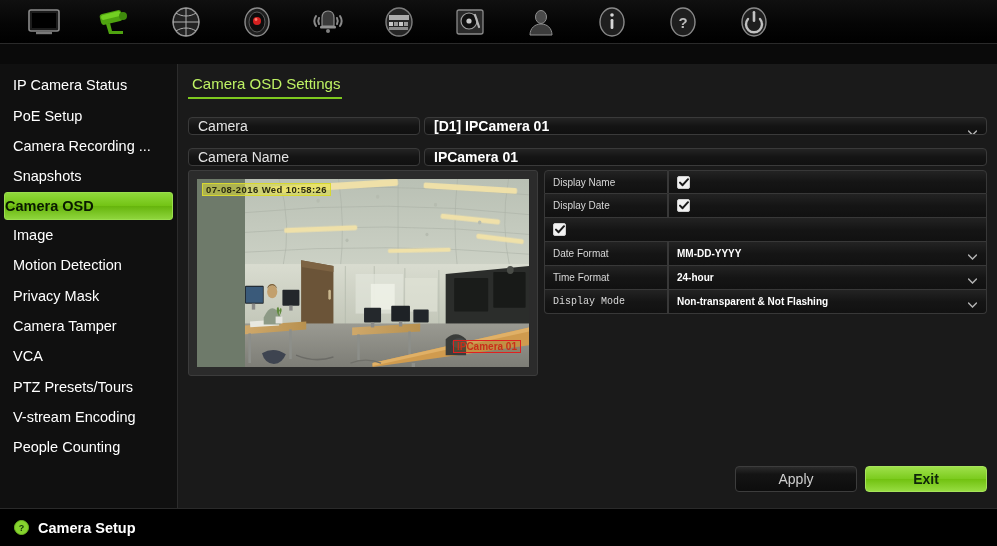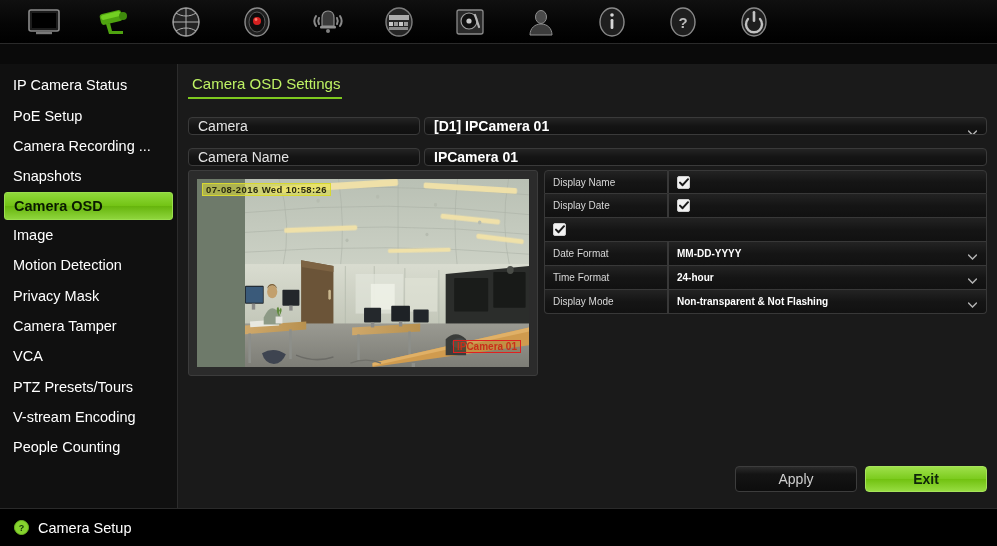--- a/index.html
+++ b/index.html
@@ -50,21 +50,21 @@
     white-space: nowrap;
   }
   .side-item.sel {
     margin: 0 4px 0 4px;
     height: 28px;
     border-radius: 3px;
     background: linear-gradient(180deg, #8fd93a 0%, #74c416 48%, #67b50d 52%, #8ed53c 100%);
     border: 1px solid #9ade4e;
     color: #0a1a00;
     font-weight: bold;
-    padding-left: 9px;
+    padding-left: 0;
   }
 
   
   .main {
     flex: 1; position: relative;
     background: #1a1a1a;
     padding: 8px 10px 0 10px;
     min-width: 0;
   }
   .page-title {
@@ -152,21 +152,21 @@
     color: #d8d8d8;
     font-size: 10px;
     padding: 0 8px;
     overflow: hidden;
   }
   .sc-label { width: 124px; flex: none; }
   .sc-val { flex: 1; position: relative; color: #fff; font-weight: bold; }
   .srow + .srow .sc-label, .srow + .srow .sc-val { border-top: none; }
   .srow:first-child .sc-label { border-radius: 4px 0 0 0; }
   .srow:first-child .sc-val { border-radius: 0 4px 0 0; }
-  .srow:last-child .sc-label { border-radius: 0 0 0 4px; }
+  .srow:last-child .sc-label { border-radius: 0 0 0 4px; font-family: Liberation Mono, monospace; }
   .srow:last-child .sc-val { border-radius: 0 0 4px 0; }
   .sc-val.check { padding-left: 8px; }
 
   .cbox {
     width: 13px; height: 13px;
     background: #f2f2f2;
     border: 1px solid #cfcfcf;
     border-radius: 2px;
     display: flex; align-items: center; justify-content: center;
   }
@@ -199,21 +199,21 @@
   
   .statusbar {
     height: 38px; flex: none;
     background: #000;
     border-top: 1px solid #2a2a2a;
     display: flex; align-items: center;
     padding-left: 14px;
     gap: 9px;
   }
   .status-ic { width: 15px; height: 15px; display:block; }
-  .status-txt { color: #ffffff; font-size: 14.5px; font-weight: normal; }
+  .status-txt { color: #ffffff; font-size: 14.5px; font-weight: bold; }
 </style>
 </head>
 <body>
 
 <div id="app">
 
   <div class="toolbar">
 
     <div class="tb-item">
       <span>

